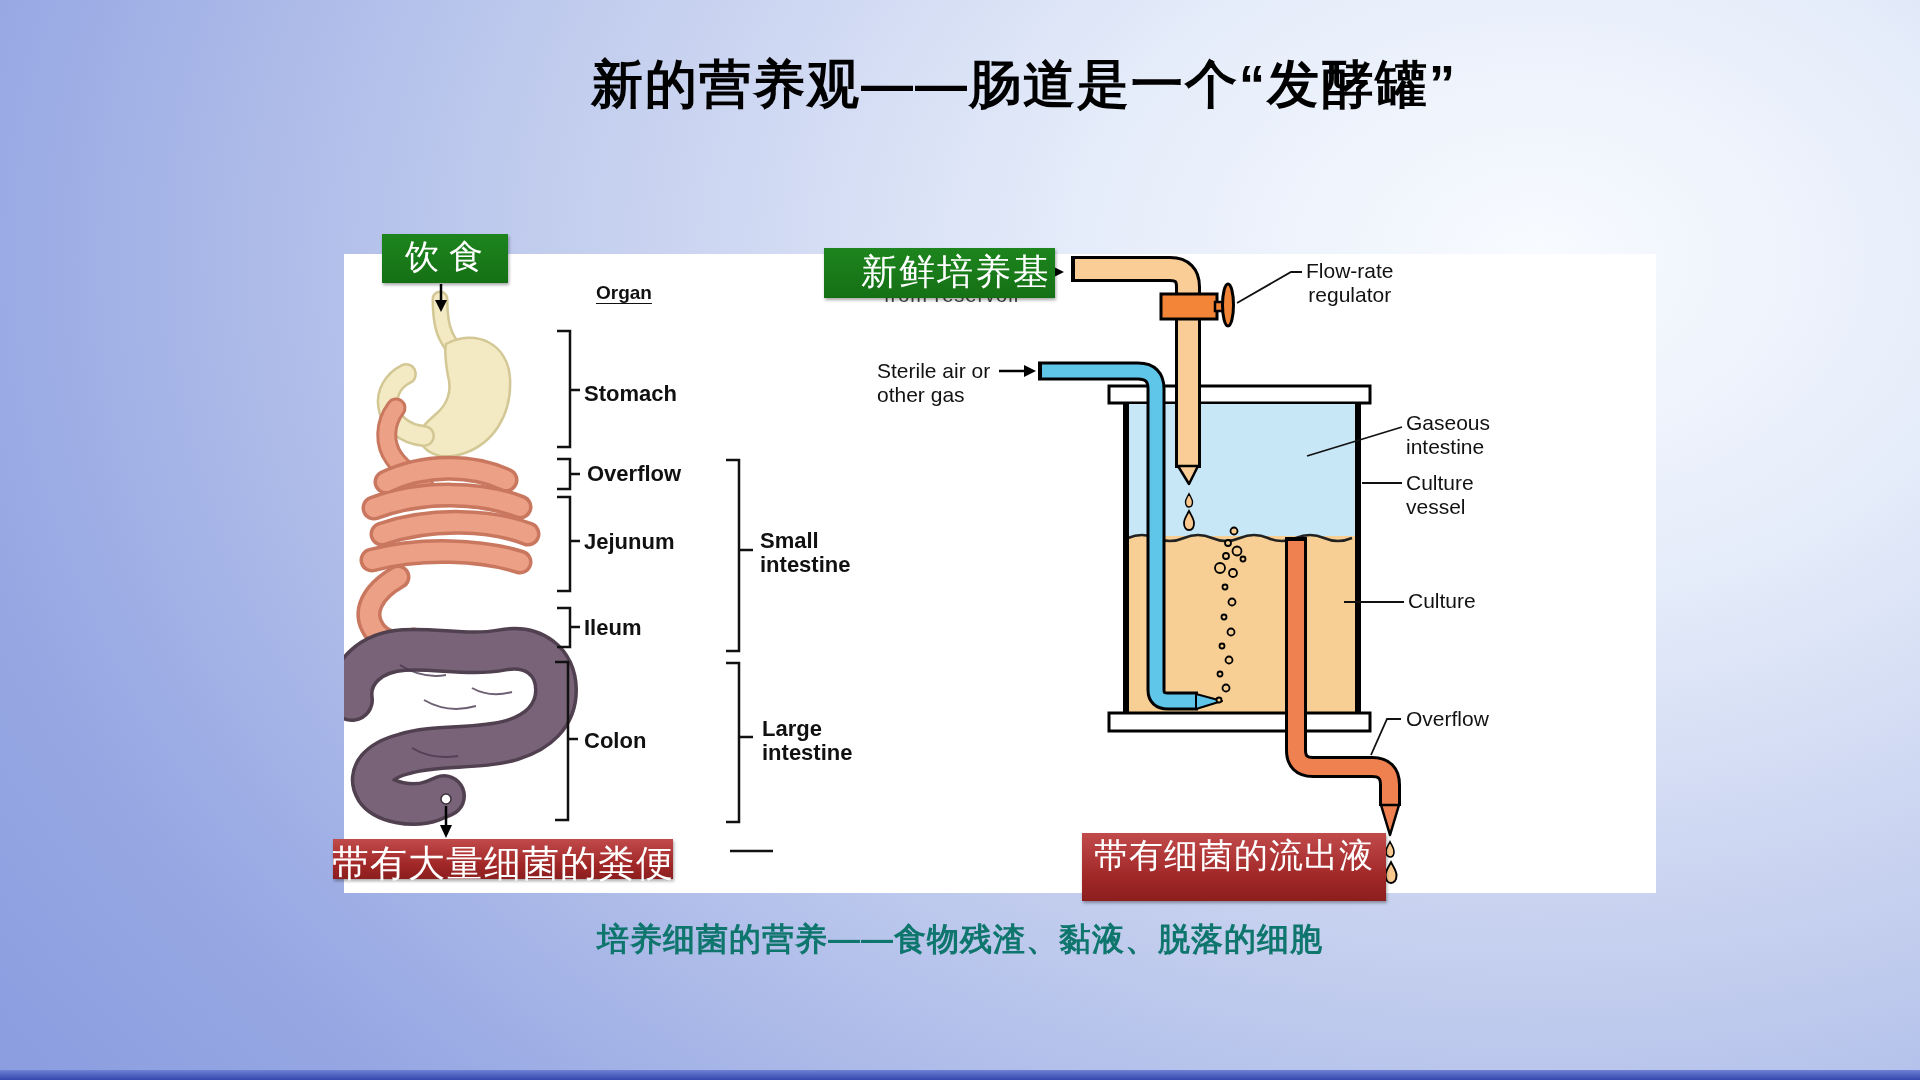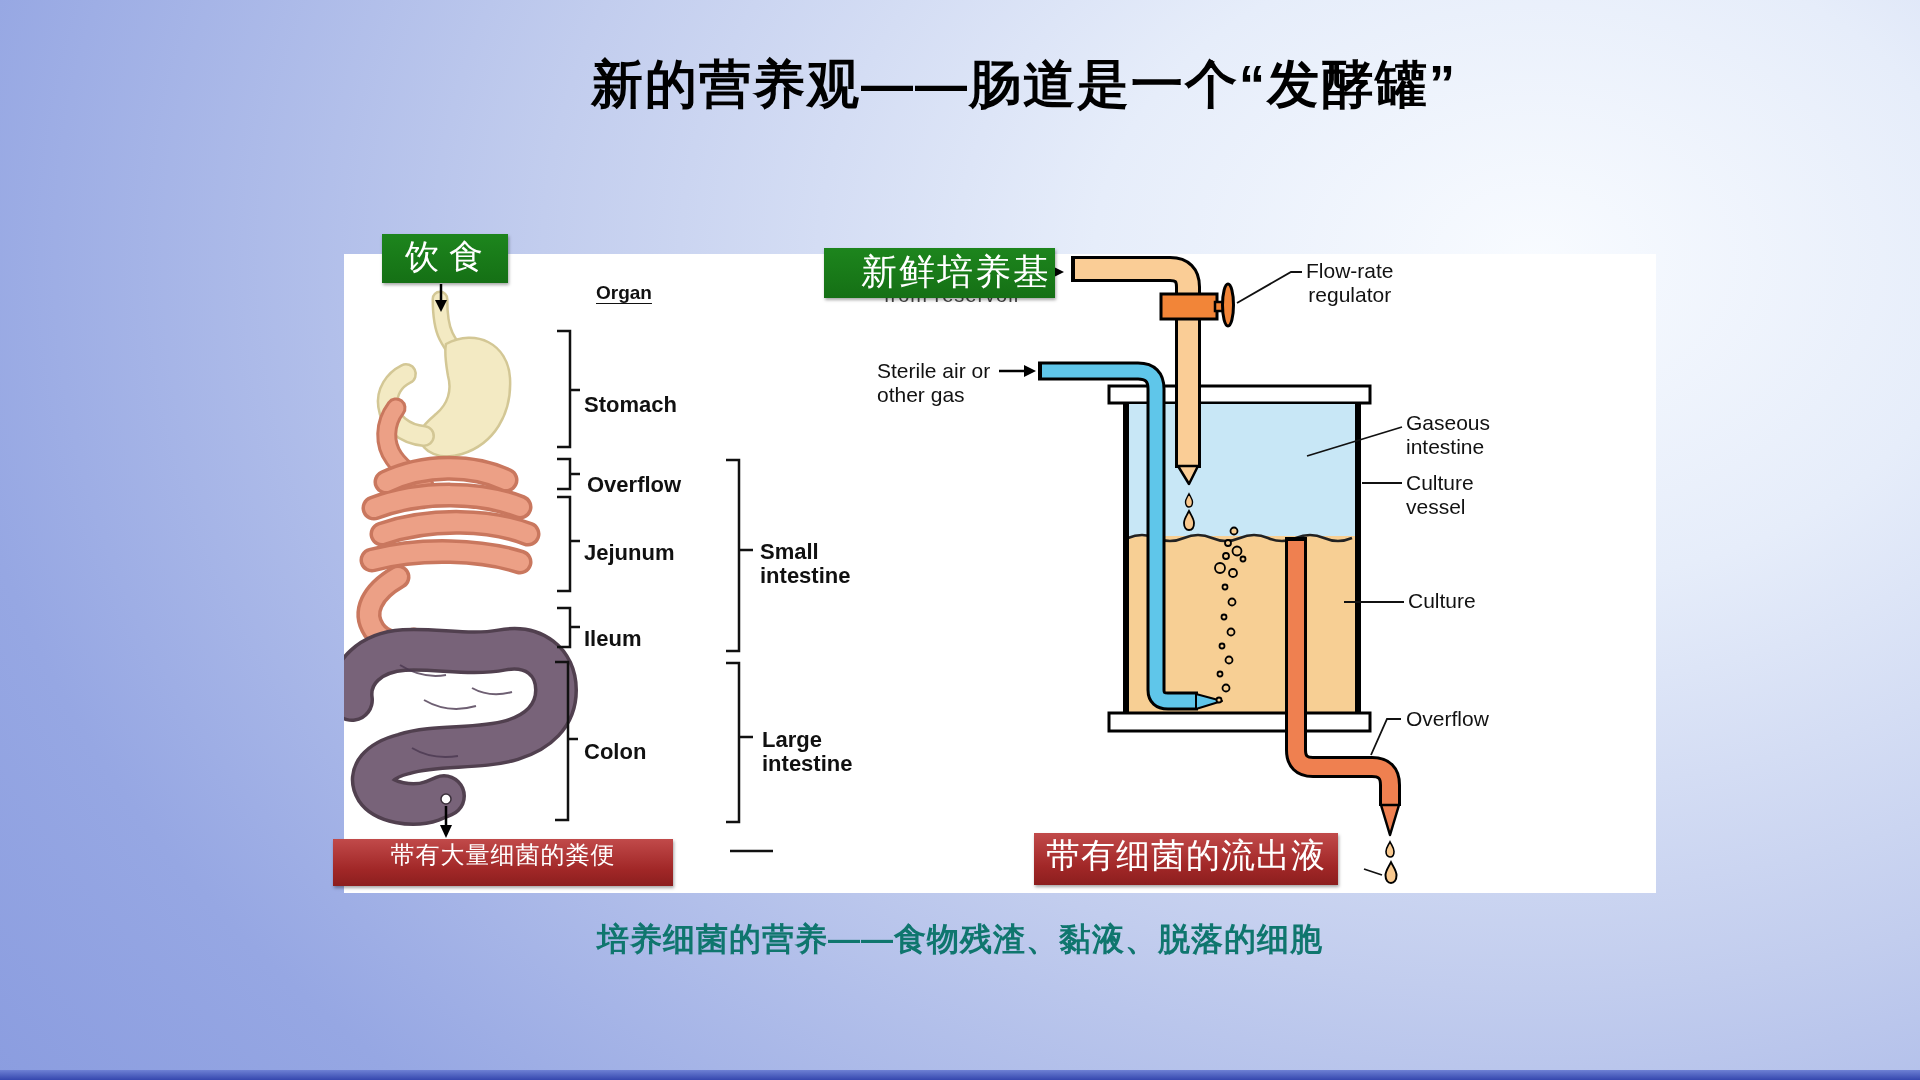--- a/index.html
+++ b/index.html
@@ -20,26 +20,26 @@
   }
   .panel{left:344px;top:254px;width:1312px;height:639px;background:#ffffff;}
   .cn-box{
     display:flex;justify-content:center;
     color:#fff;font-family:"Liberation Serif", serif;white-space:nowrap;z-index:4;
   }
   .green{background:linear-gradient(180deg,#1d851d 0%,#157015 100%);box-shadow:1px 2px 3px rgba(0,0,0,.35);}
   .red{background:linear-gradient(180deg,#c14a4a 0%,#a12727 65%,#8c1e1e 100%);box-shadow:1px 2px 3px rgba(0,0,0,.35);}
   .box-diet{left:382px;top:234px;width:118px;height:49px;font-size:34px;letter-spacing:10px;padding-left:8px;}
   .box-medium{left:824px;top:248px;width:198px;height:50px;font-size:36px;letter-spacing:2px;padding-left:33px;}
-  .box-feces{left:333px;top:839px;width:340px;height:47px;font-size:24px;letter-spacing:1px;}
-  .box-effluent{left:1034px;top:833px;width:304px;height:52px;font-size:34px;letter-spacing:1px;}
+  .box-feces{left:333px;top:839px;width:340px;height:40px;font-size:37px;letter-spacing:1px;}
+  .box-effluent{left:1082px;top:833px;width:304px;height:68px;font-size:34px;letter-spacing:1px;}
   .hidden-remnant{left:884px;top:284px;font-size:20px;color:#444;z-index:1;letter-spacing:1px;}
   .fig-svg{left:344px;top:254px;z-index:2;}
   .lbl{color:#121212;font-size:21px;line-height:24px;z-index:3;white-space:nowrap;}
-  .organ-label{color:#111;font-size:22px;font-weight:bold;z-index:3;white-space:nowrap;margin-top:11px;}
+  .organ-label{color:#111;font-size:22px;font-weight:bold;z-index:3;white-space:nowrap;}
   .organ-header{left:596px;top:282px;font-size:19px;font-weight:bold;color:#111;
     text-decoration:underline;text-underline-offset:4px;z-index:3;}
   .grp{line-height:24px;}
   .bottom-strip{left:0;top:1070px;width:1920px;height:10px;
     background:linear-gradient(180deg,#6d80d4 0%,#3547ae 100%);}
 </style>
 </head>
 <body>
 
 <div class="abs slide-title">新的营养观——肠道是一个“发酵罐”</div>

